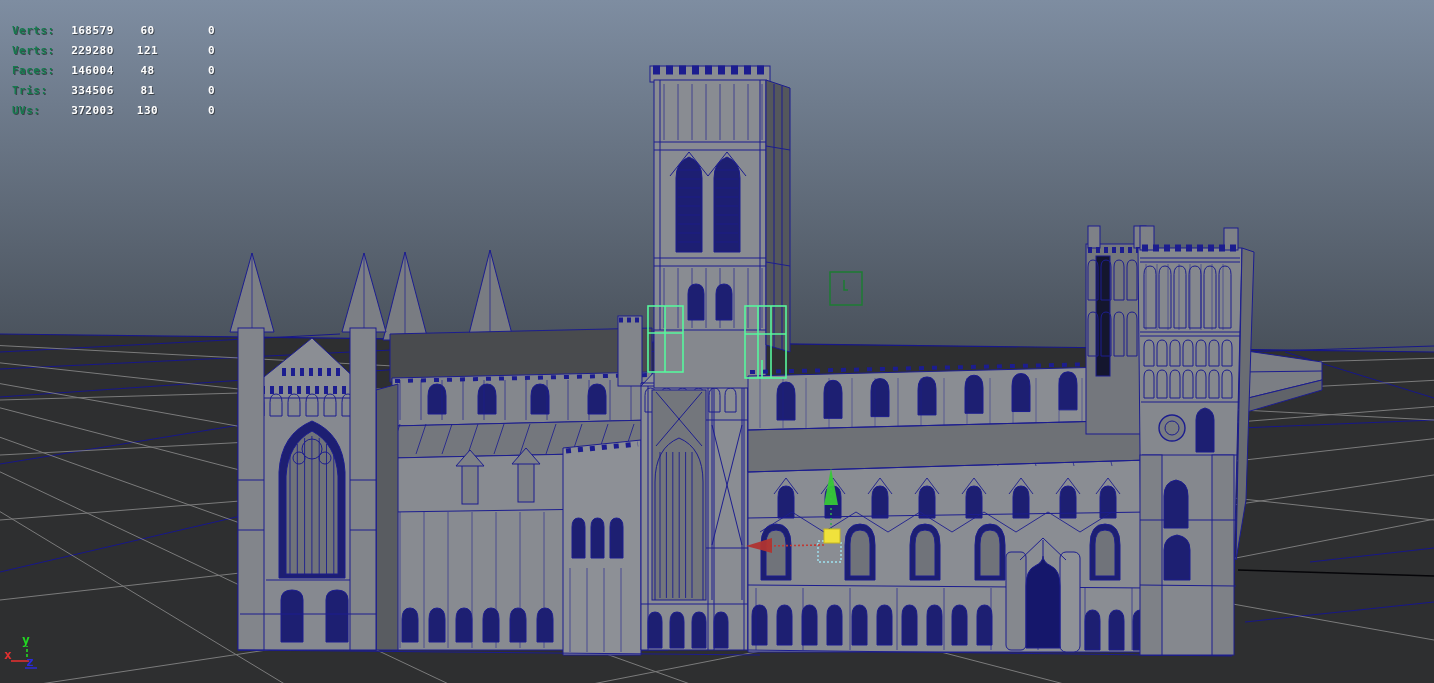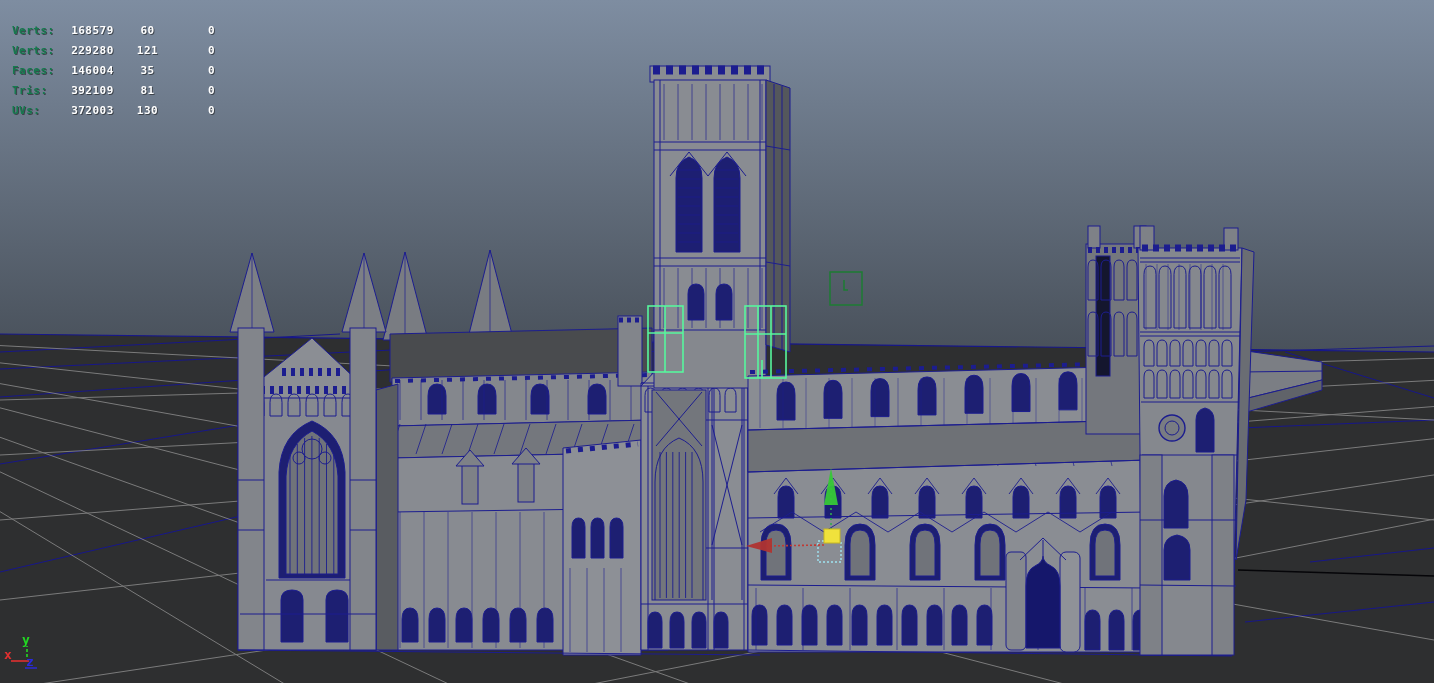--- a/index.html
+++ b/index.html
@@ -507,24 +507,24 @@
   <div class="lbl">Verts:</div>
   <div class="val">168579</div>
   <div class="val">60</div>
   <div class="val">0</div>
   <div class="lbl">Verts:</div>
   <div class="val">229280</div>
   <div class="val">121</div>
   <div class="val">0</div>
   <div class="lbl">Faces:</div>
   <div class="val">146004</div>
-  <div class="val">35</div>
+  <div class="val">48</div>
   <div class="val">0</div>
   <div class="lbl">Tris:</div>
-  <div class="val">392109</div>
+  <div class="val">334506</div>
   <div class="val">81</div>
   <div class="val">0</div>
   <div class="lbl">UVs:</div>
   <div class="val">372003</div>
   <div class="val">130</div>
   <div class="val">0</div>
 </div>
 
 </div>
 

